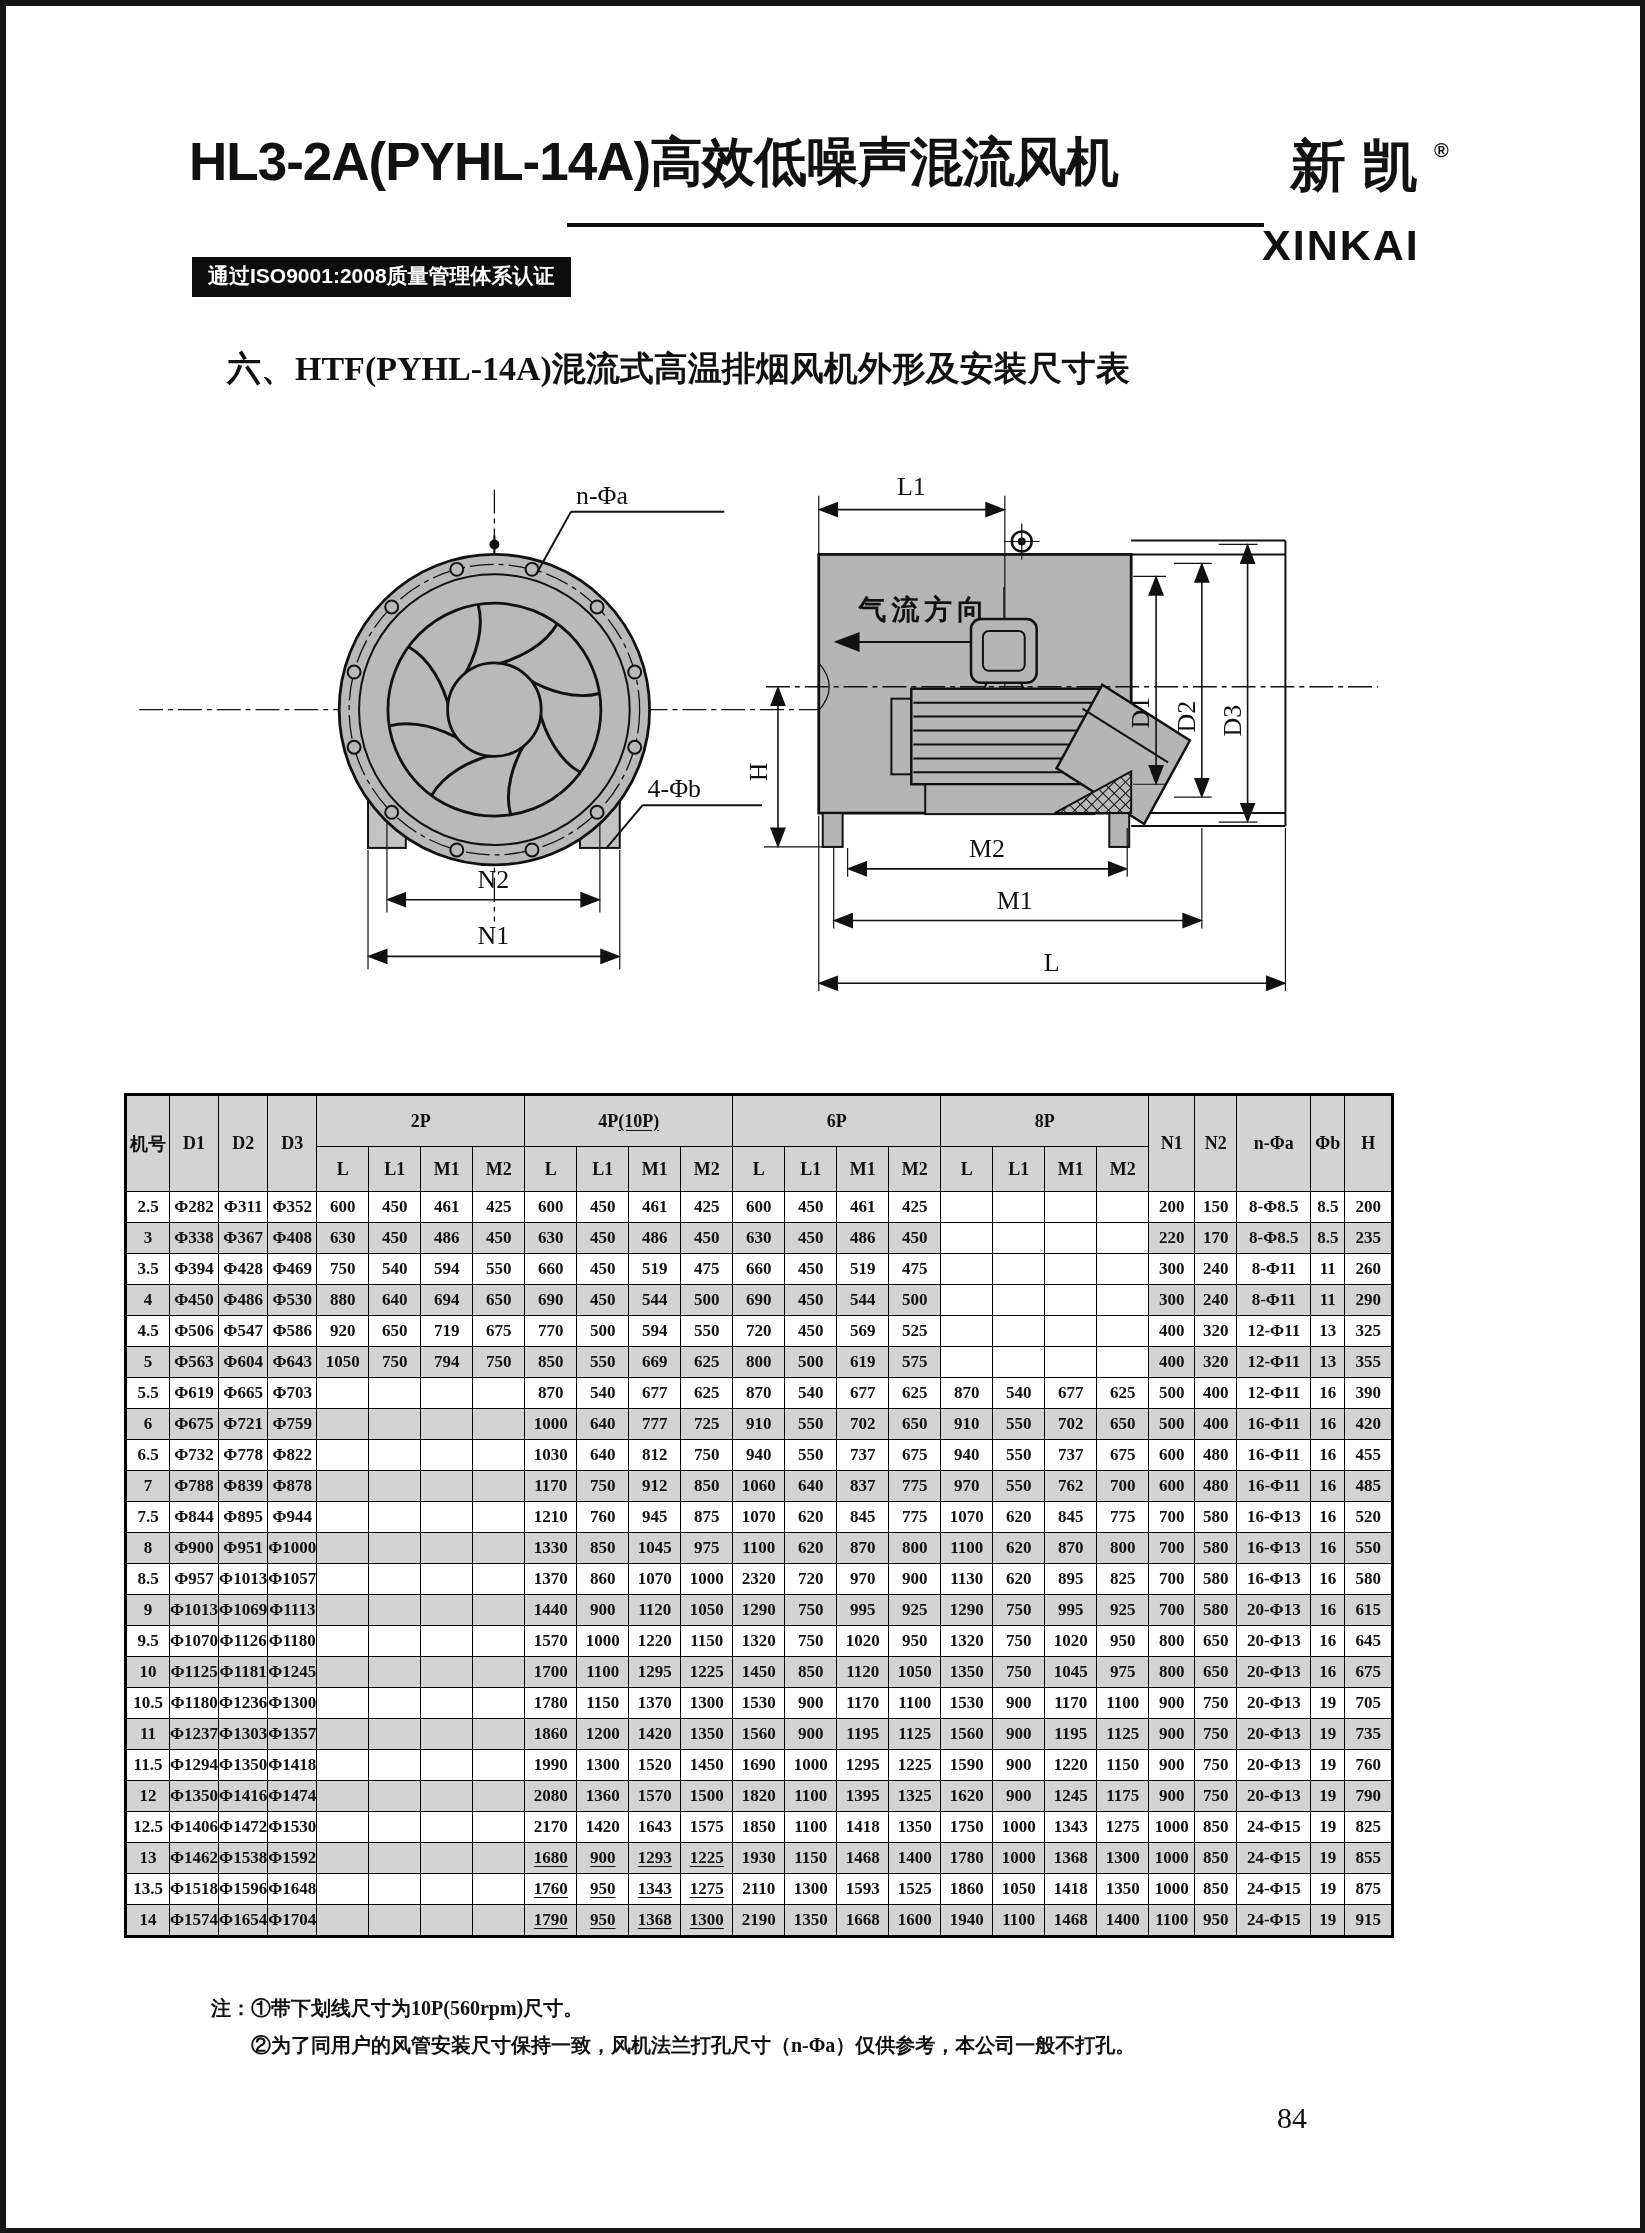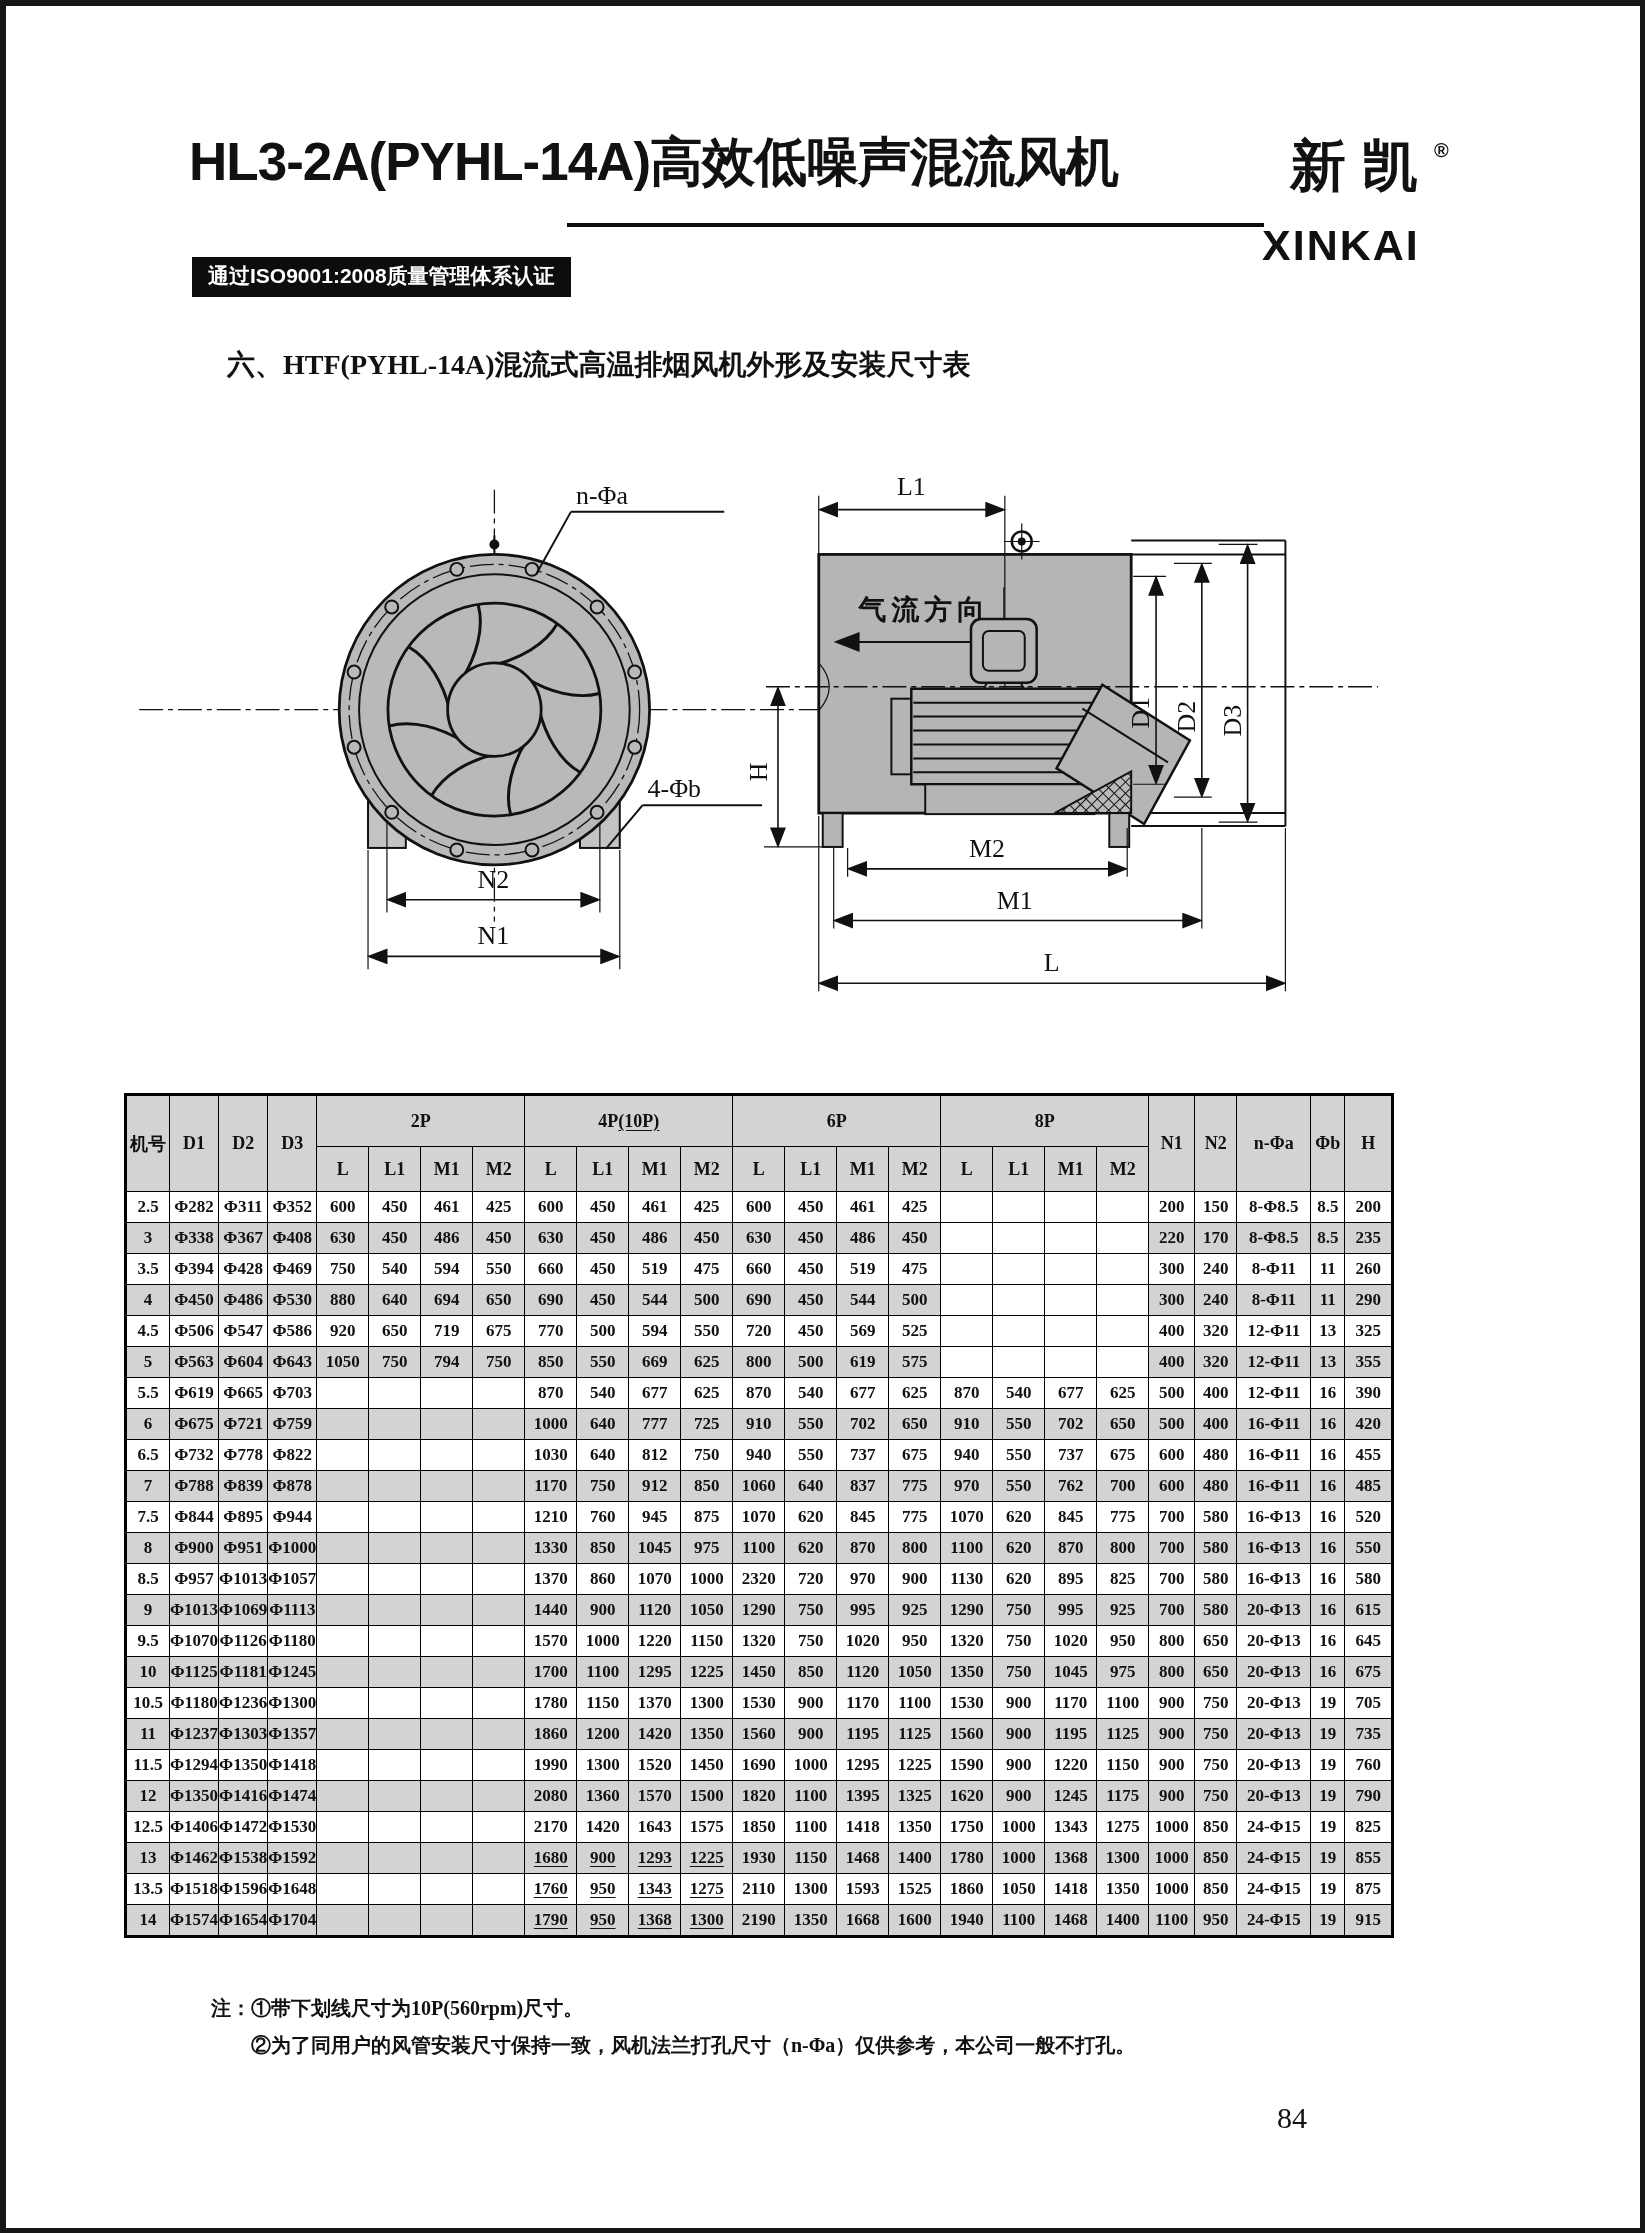--- a/index.html
+++ b/index.html
@@ -12,21 +12,21 @@
          letter-spacing:-1px;font-family:"Liberation Sans",sans-serif;white-space:nowrap;}
   .iso{position:absolute;left:192px;top:221px;background:#0d0d0d;color:#fff;
        font-size:21px;font-weight:bold;padding:5px 16px 7px 16px;white-space:nowrap;margin-top:36px;}
   .rule{position:absolute;left:567px;top:223px;width:697px;height:4px;background:#0d0d0d;}
   .logo-cn{position:absolute;left:1290px;top:129px;font-size:56px;font-weight:bold;
            letter-spacing:16px;white-space:nowrap;}
   .logo-cn .reg{font-size:20px;vertical-align:28px;letter-spacing:0;}
   .logo-en{position:absolute;left:1262px;top:221px;font-size:43px;font-weight:bold;
            letter-spacing:2px;white-space:nowrap;}
 
-  .section-title{position:absolute;left:227px;top:346px;margin:0;font-size:28px;font-weight:bold;
+  .section-title{position:absolute;left:227px;top:346px;margin:0;font-size:34px;font-weight:bold;
                  font-family:"Liberation Serif",serif;white-space:nowrap;}
 
   
   .drawings{position:absolute;left:129px;top:438px;width:1284px;height:597px;}
   svg text{fill:#111;}
   .cl{stroke:#111;stroke-width:1.3;fill:none;stroke-dasharray:24 5 5 5;}
   .thin{stroke:#111;stroke-width:1.2;fill:none;}
   .ln{stroke:#111;stroke-width:2;fill:none;}
   .dimln{stroke:#111;stroke-width:1.6;fill:none;}
   .dim{font-family:"Liberation Serif",serif;font-size:26px;}

